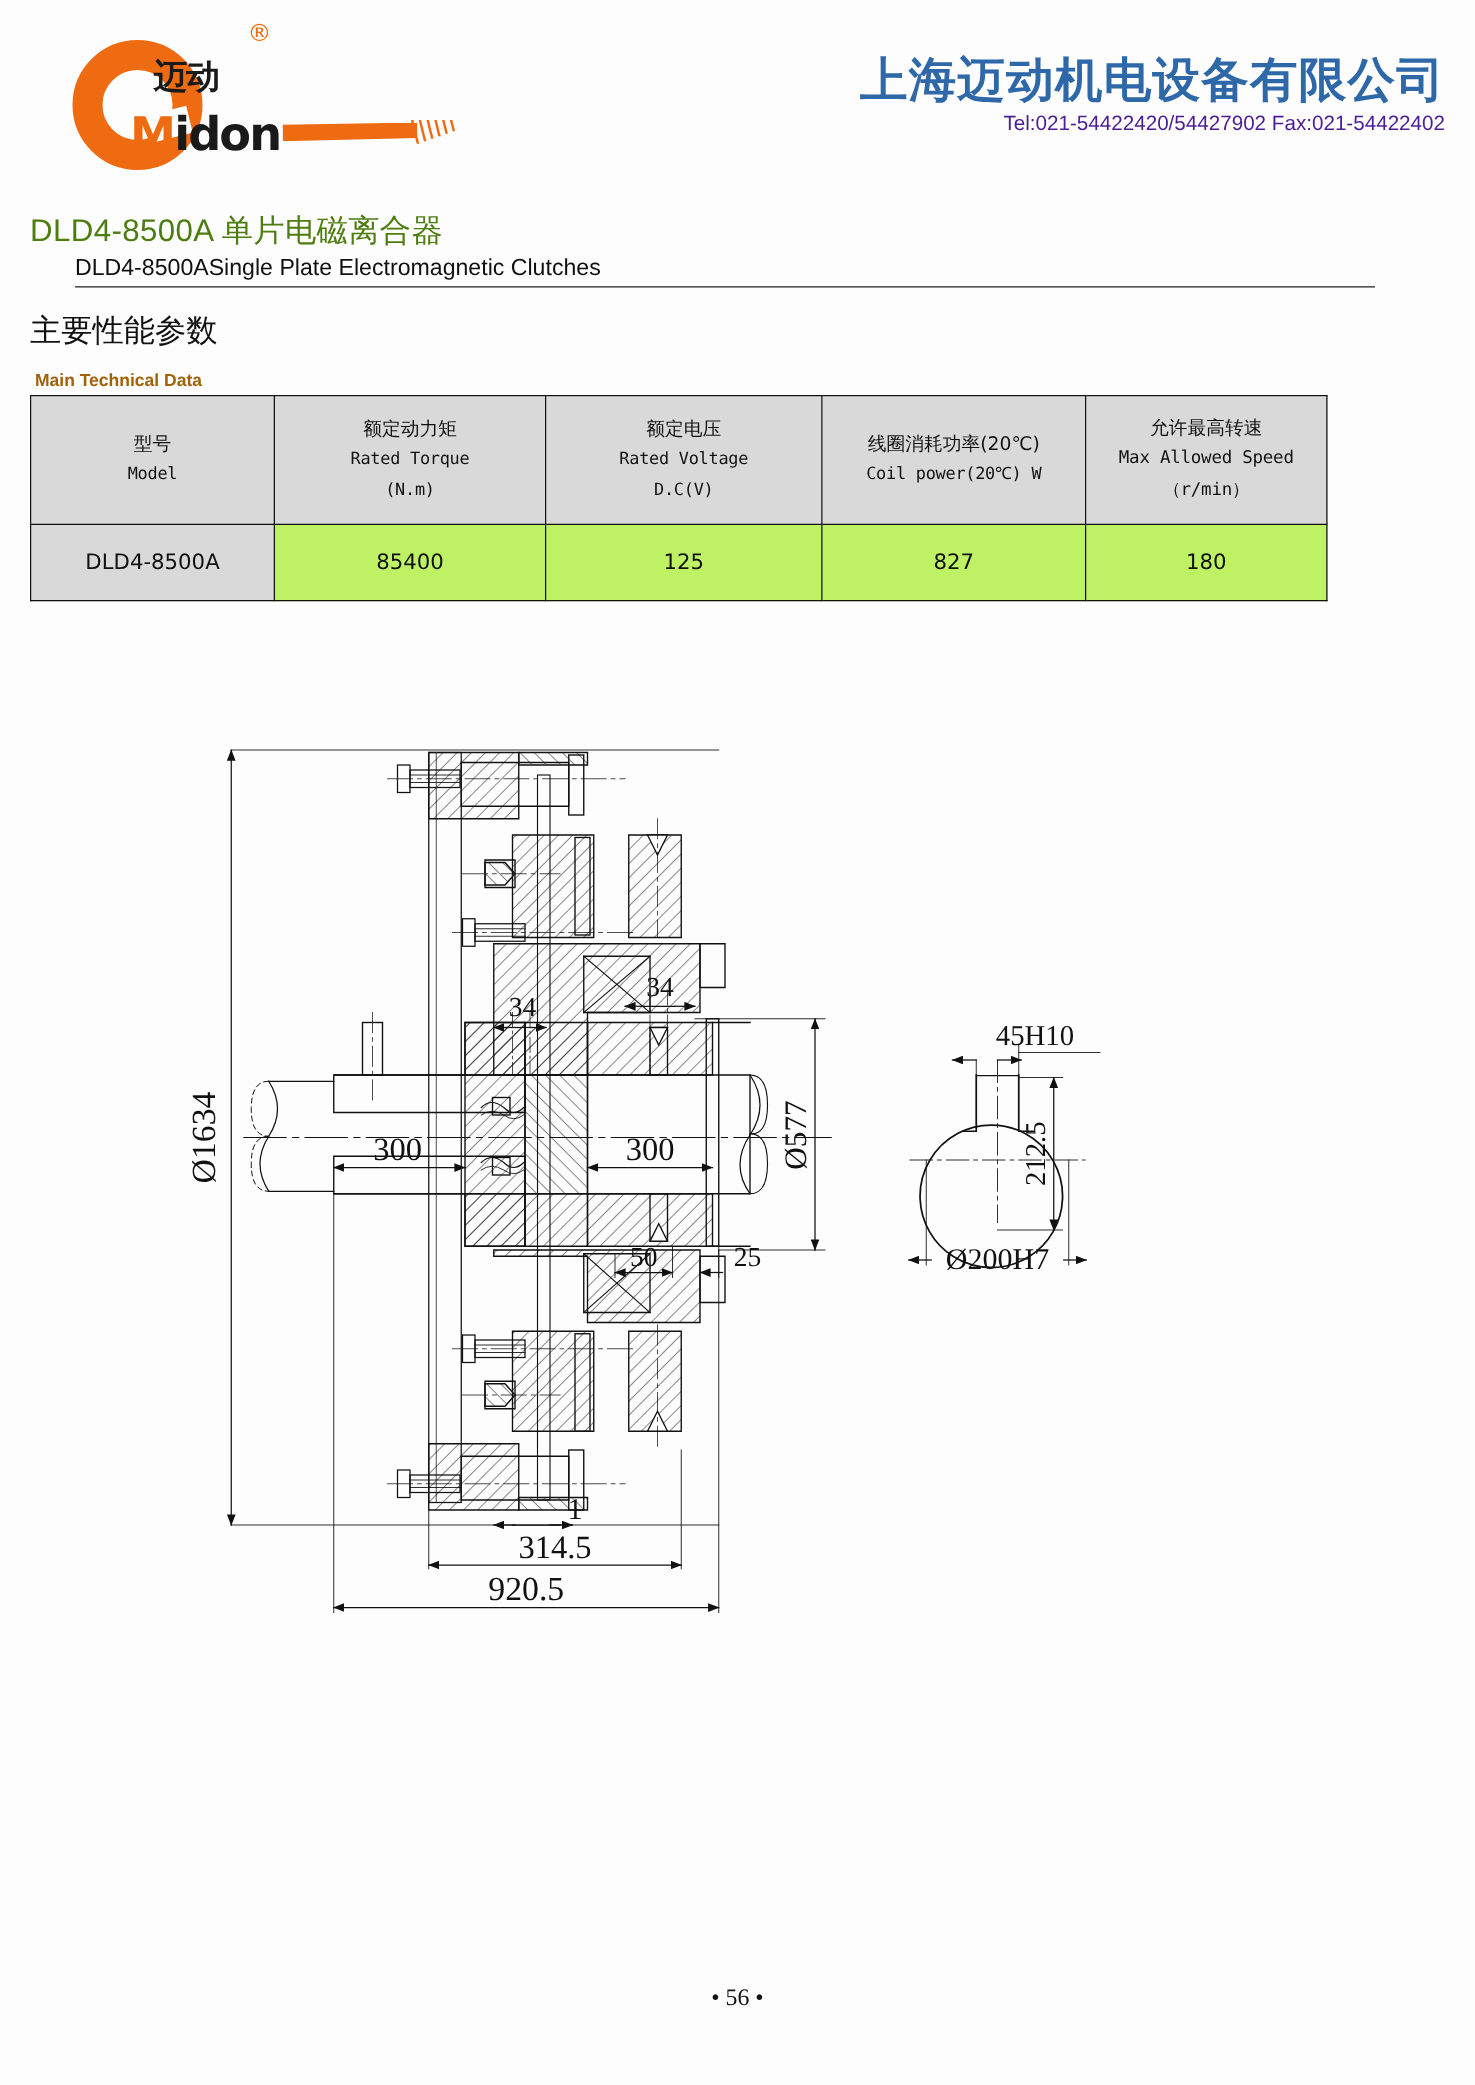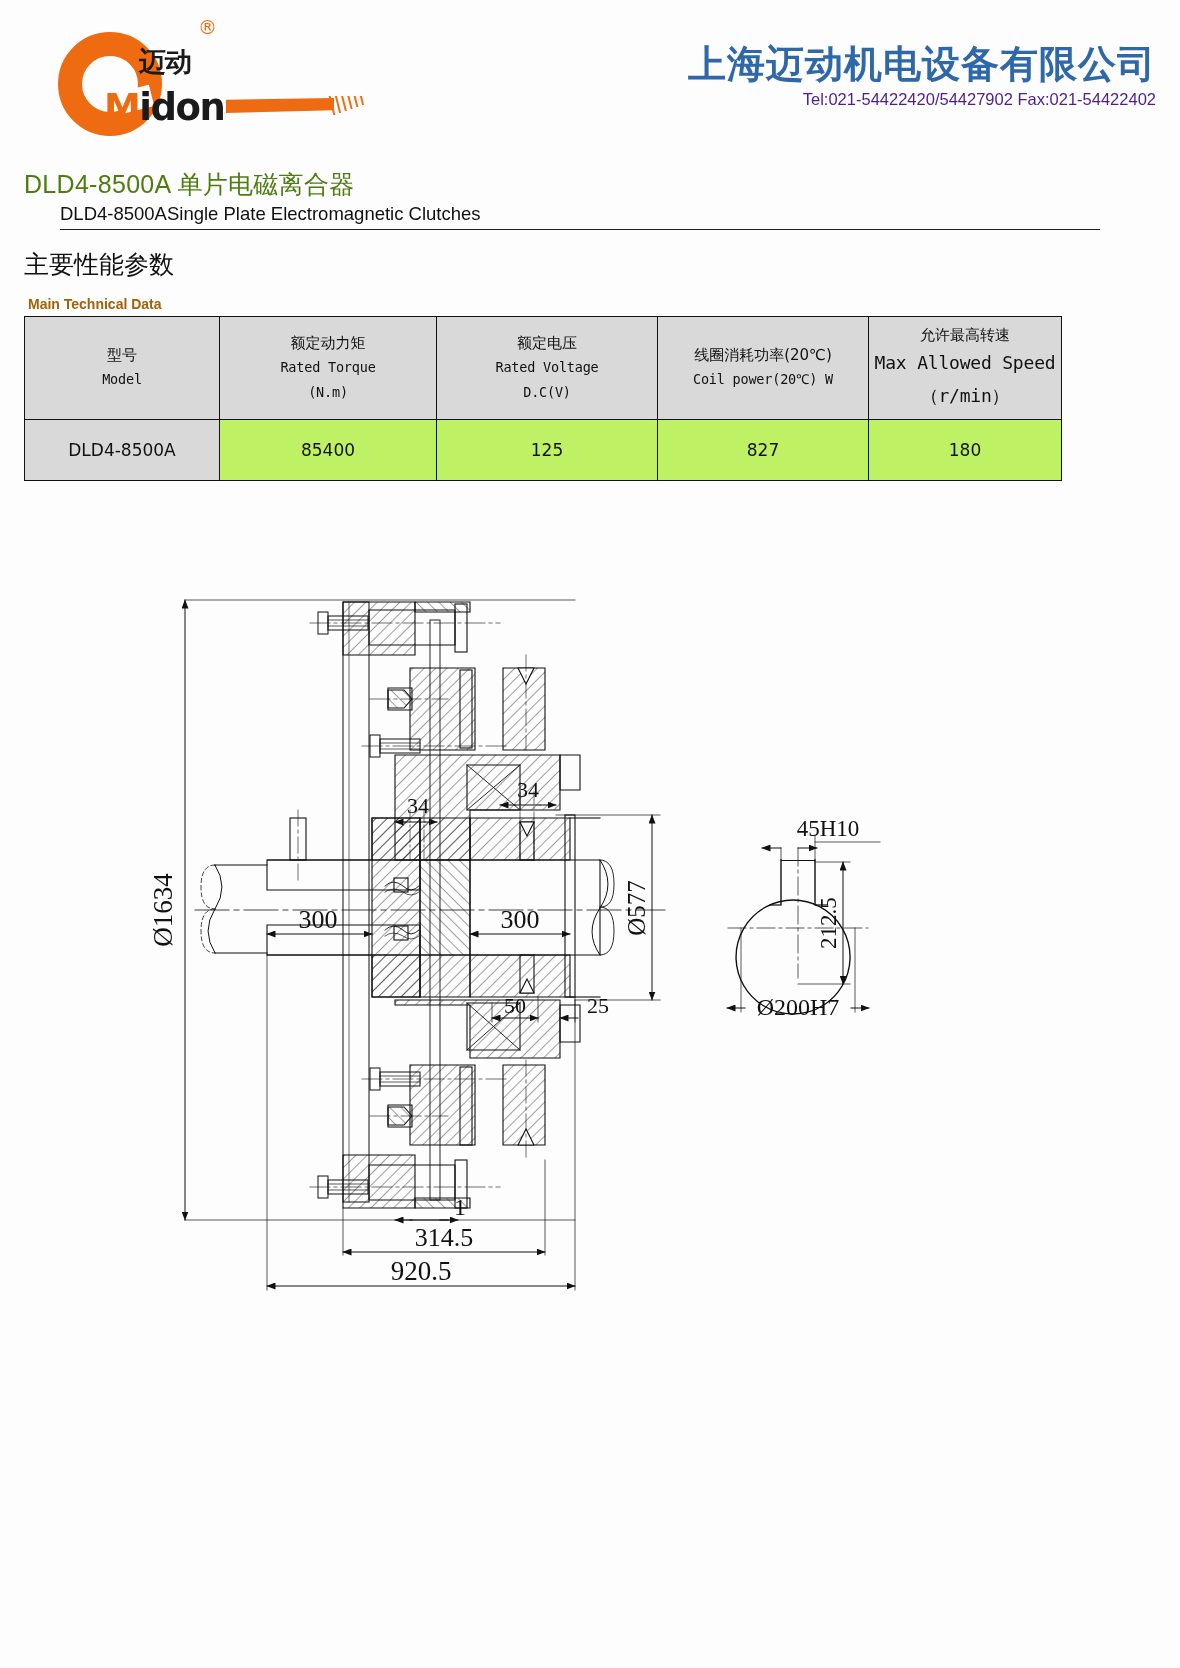--- a/index.html
+++ b/index.html
@@ -20,21 +20,21 @@
     position:absolute;left:10px;top:18px;width:104px;height:104px;
     border:24px solid #ef6b11;border-radius:50%;
     box-sizing:border-box;
   }
   .logo-ring::after{
     content:"";position:absolute;right:-14px;bottom:2px;
     width:30px;height:22px;background:#fdfdfd;transform:rotate(-14deg);
   }
   .logo-reg{position:absolute;left:150px;top:2px;font-size:19px;color:#ef6b11;font-family:"DejaVu Sans",sans-serif;}
   .logo-cn{position:absolute;left:75px;top:34px;font-size:27px;font-weight:bold;color:#1a1a1a;
-    letter-spacing:-1px;font-family:"DejaVu Sans",sans-serif;line-height:1;margin-left:16px;}
+    letter-spacing:-1px;font-family:"DejaVu Sans",sans-serif;line-height:1;}
   .logo-word{position:absolute;left:56px;top:72px;font-size:37px;font-weight:bold;color:#1a1a1a;
     font-family:"DejaVu Sans",sans-serif;letter-spacing:-1.5px;}
   .logo-word .m{color:#ef6b11;}
   .logo-bar{position:absolute;left:178px;top:84px;width:108px;height:15px;background:#ef6b11;
     clip-path:polygon(0 12%,100% 0,100% 82%,0 100%);}
   .logo-ticks{position:absolute;left:283px;top:82px;width:40px;height:20px;}
   .logo-ticks i{position:absolute;top:0;width:2px;height:19px;background:#ef6b11;transform:skewX(14deg);}
 
   .co-block{position:absolute;right:24px;top:44px;text-align:right;}
   .co-cn{font-size:38px;font-weight:bold;color:#2e68a8;font-family:"DejaVu Sans",sans-serif;
@@ -53,21 +53,21 @@
 
   
   .tbl{position:absolute;left:24px;top:316px;width:1012px;border-collapse:collapse;
     table-layout:fixed;}
   .tbl td{border:1.7px solid #111;text-align:center;vertical-align:middle;color:#111;}
   .tbl thead td{background:#d9d9d9;height:92px;padding:5px 2px;}
   .tbl tbody td{height:58px;background:#bef264;}
   .tbl tbody td.modelcell{background:#d9d9d9;}
   .h-cn{font-size:15px;font-family:"DejaVu Sans",sans-serif;line-height:1.55;}
   .h-en{font-size:13.5px;font-family:"DejaVu Sans Mono",monospace;line-height:1.8;letter-spacing:-.2px;}
-  .h-en.sm{font-size:18px;}
+  .h-en.sm{font-size:14px;}
   .v-model{font-size:17px;font-family:"DejaVu Sans",sans-serif;}
   .v-num{font-size:17px;font-family:"DejaVu Sans",sans-serif;}
 
   
   .draw{position:absolute;left:0;top:560px;width:1180px;height:780px;}
   .draw svg{display:block;}
 
   
   .footer{position:absolute;left:0;top:1588px;width:1180px;text-align:center;
     font-size:19px;color:#111;font-family:"Liberation Serif",serif;}
@@ -378,14 +378,15 @@
         <line x1="855" y1="368" x2="855" y2="452" stroke-width="0.7"></line>
         <line x1="727" y1="448" x2="745" y2="448" marker-start="url(#arS)" stroke-width="1"></line>
         <line x1="851" y1="448" x2="869" y2="448" marker-end="url(#ar)" stroke-width="1"></line>
         <text x="798" y="455" font-family="'Liberation Serif',serif" font-size="24" fill="#111" text-anchor="middle" stroke="none">Ø200H7</text>
       </g>
 
     </g>
   </svg>
   </div>
 
+  <div class="footer">• 56 •</div>
 
 </div>
 
 </body></html>

